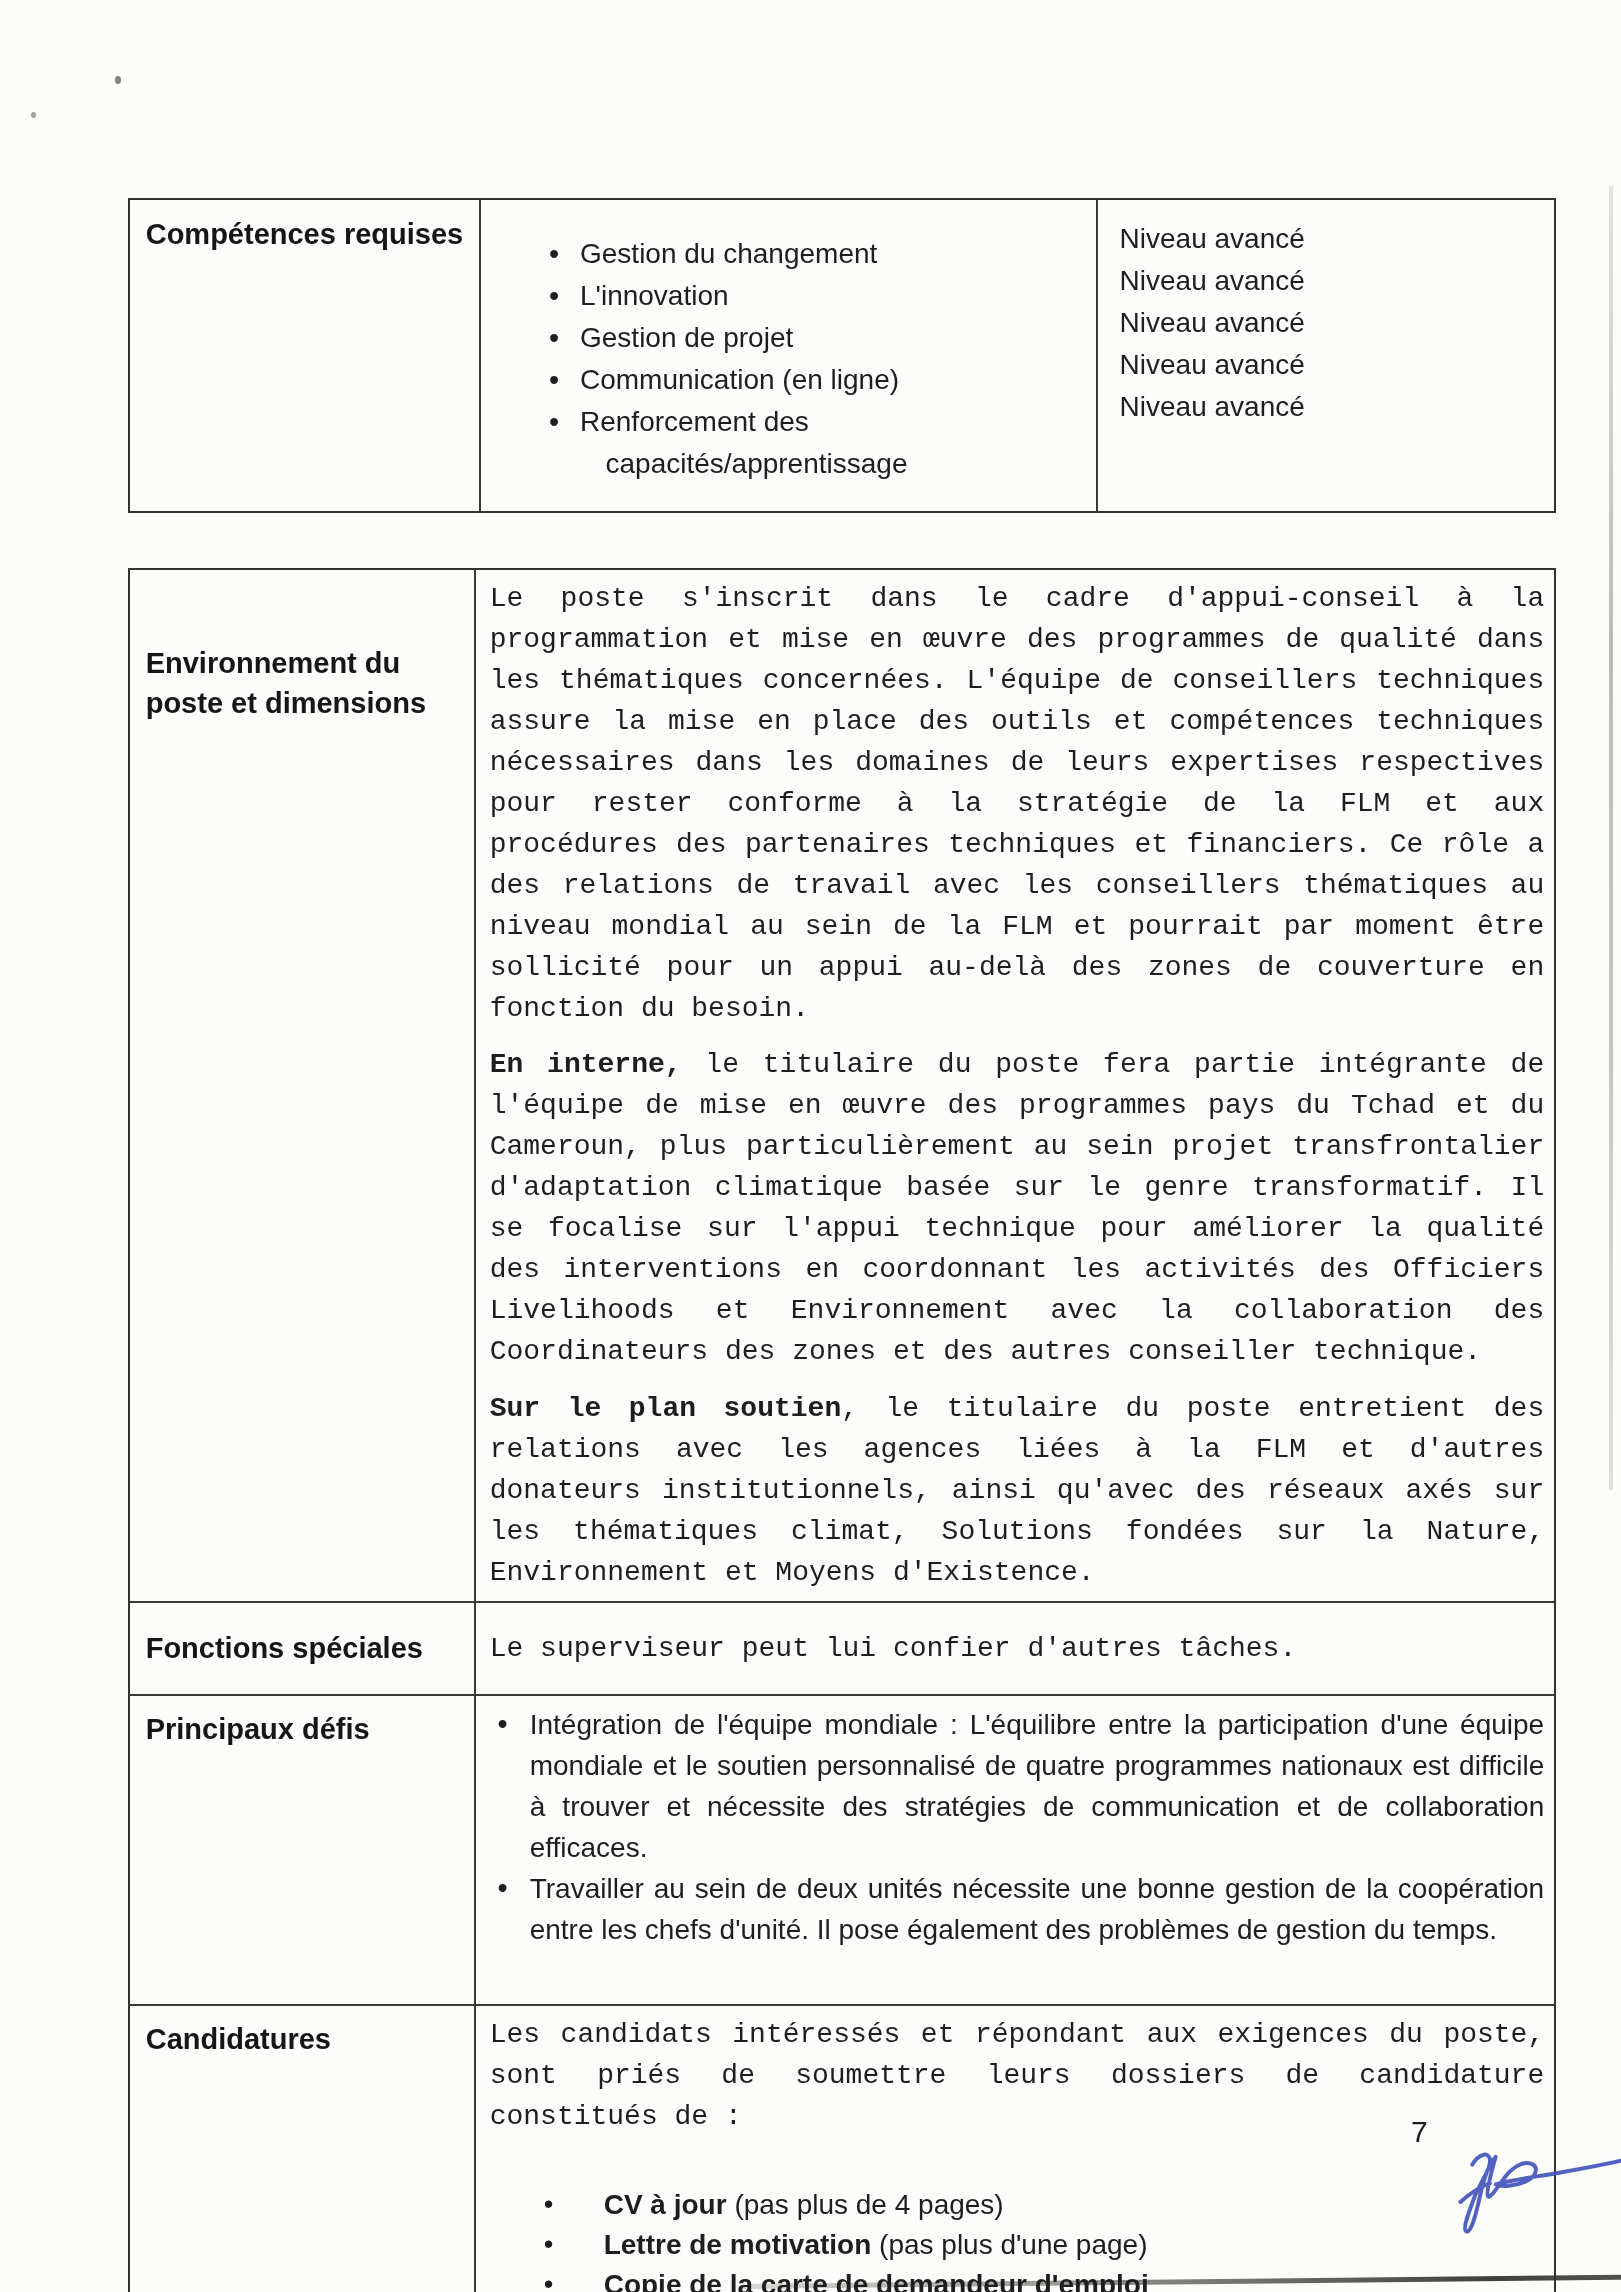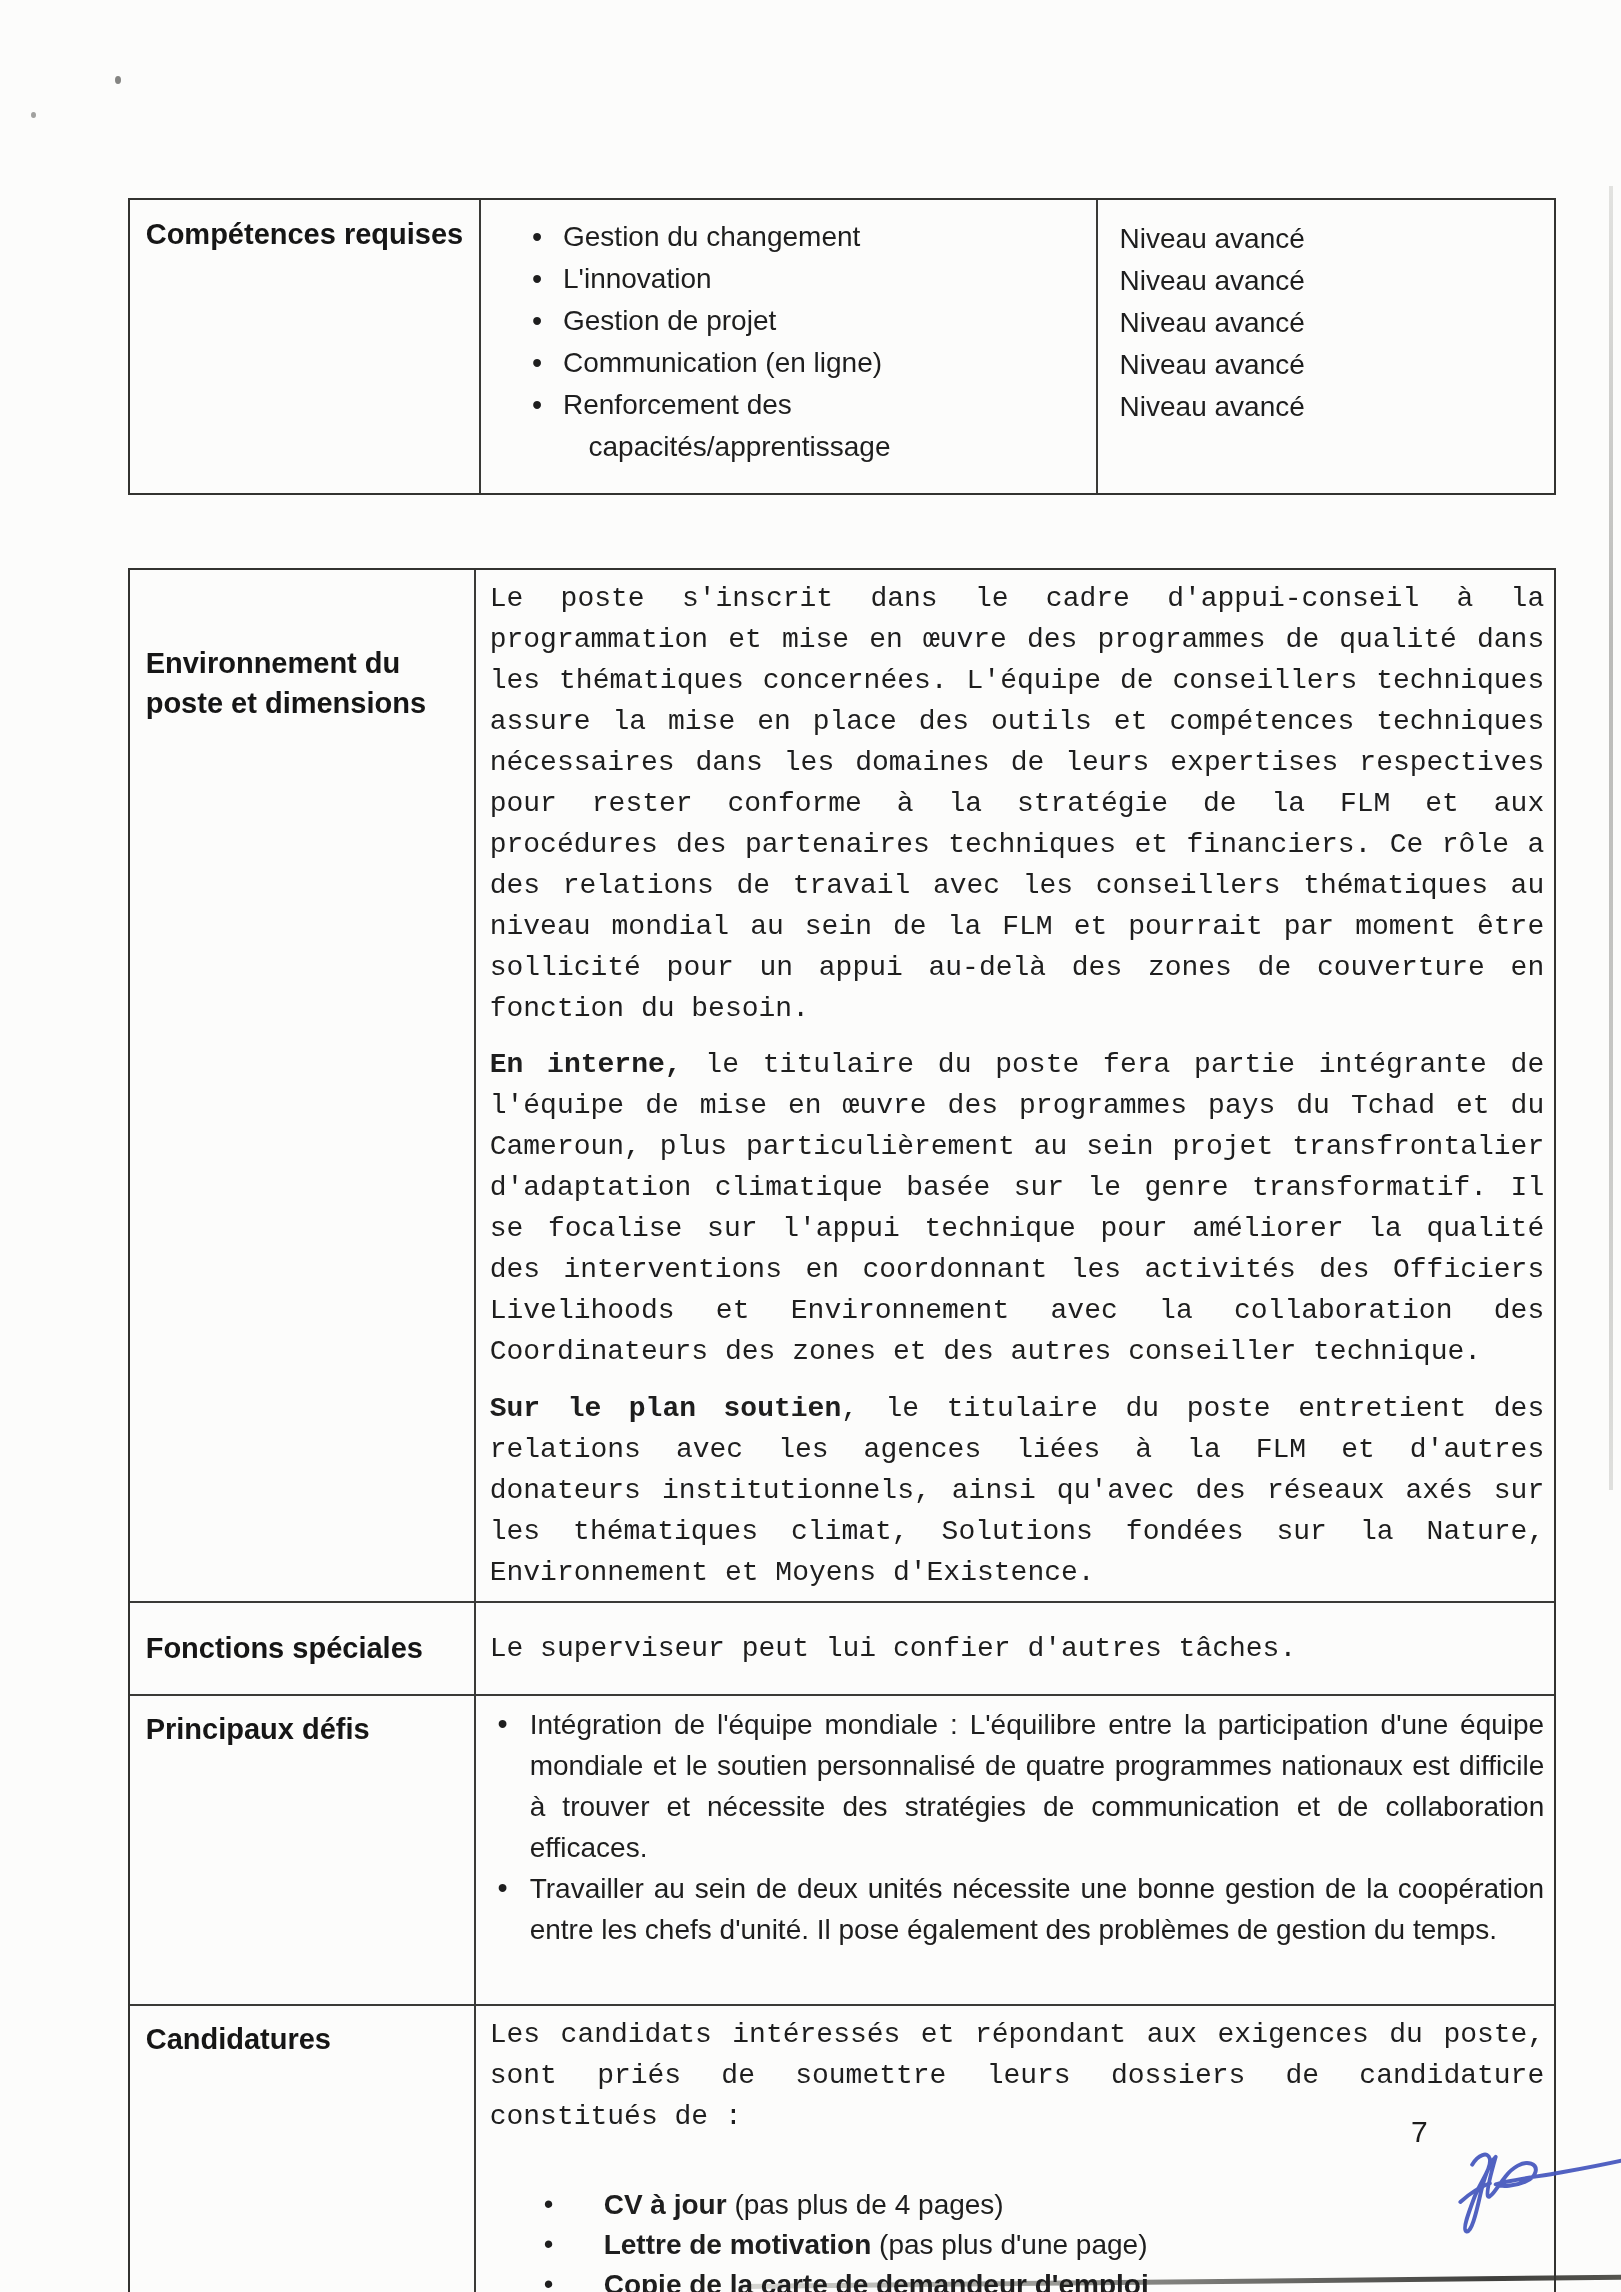--- a/index.html
+++ b/index.html
@@ -25,21 +25,21 @@
   .row-header {
     font-weight:bold; font-size:29px; line-height:40px; color:#161616;
     padding:13.7px 13.7px 9.8px 15.7px;
   }
   .t1-c1 { width:349px; }
   .t1-c2 { width:617px; padding:15.7px 7.8px 9.8px 0; }
   .t1-c3 { flex:1; padding:17.6px 7.8px 9.8px 21.6px; }
 
   .level-line { font-size:28px; line-height:42px; }
 
-  ul.plain { list-style:none; margin:0; padding:0; }
+  ul.plain { list-style:none; margin:17px; padding:0; }
   .t1-c2 li {
     position:relative; padding-left:82px; font-size:28px; line-height:42px;
   }
   .t1-c2 li::before {
     content:"\2022"; position:absolute; left:51px; top:0; font-size:29px;
   }
   .cont-line { display:inline-block; padding-left:25.5px; }
 
   
   .rc1 { width:344px; display:flex; flex-direction:column; }

